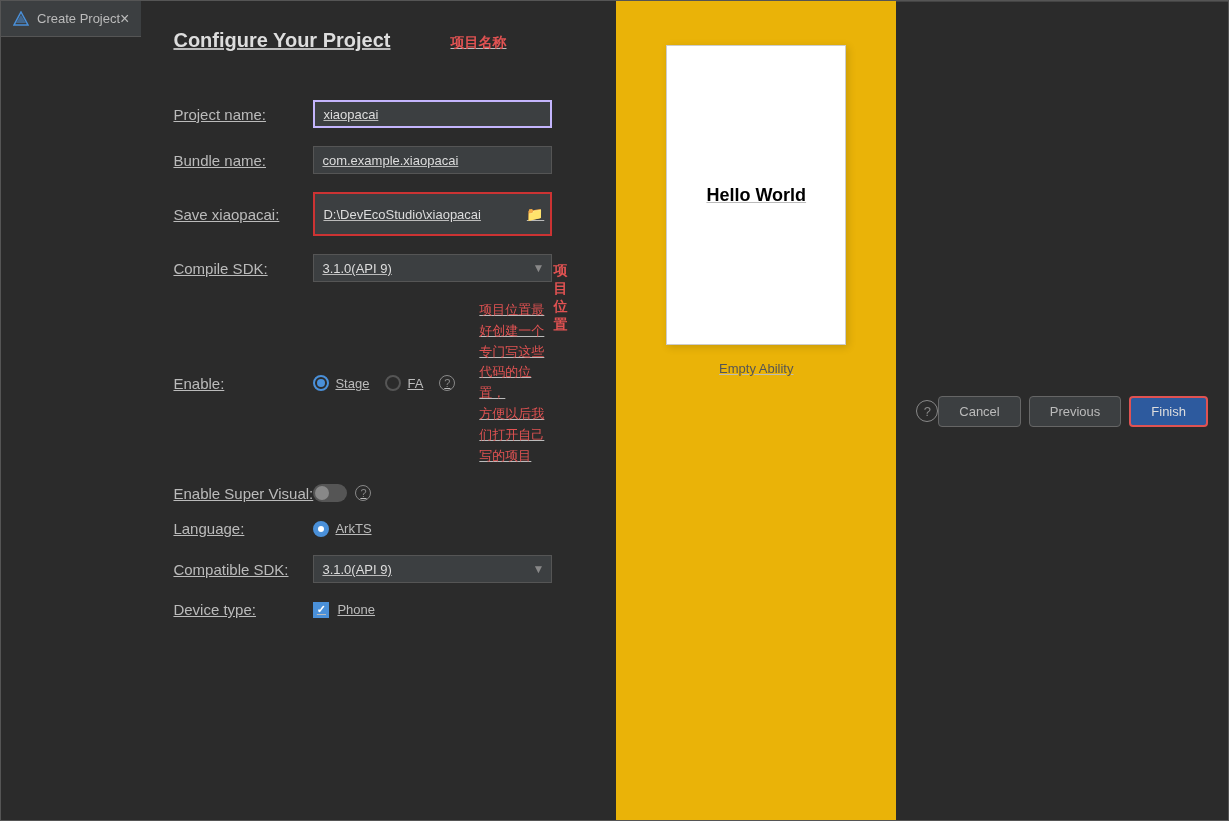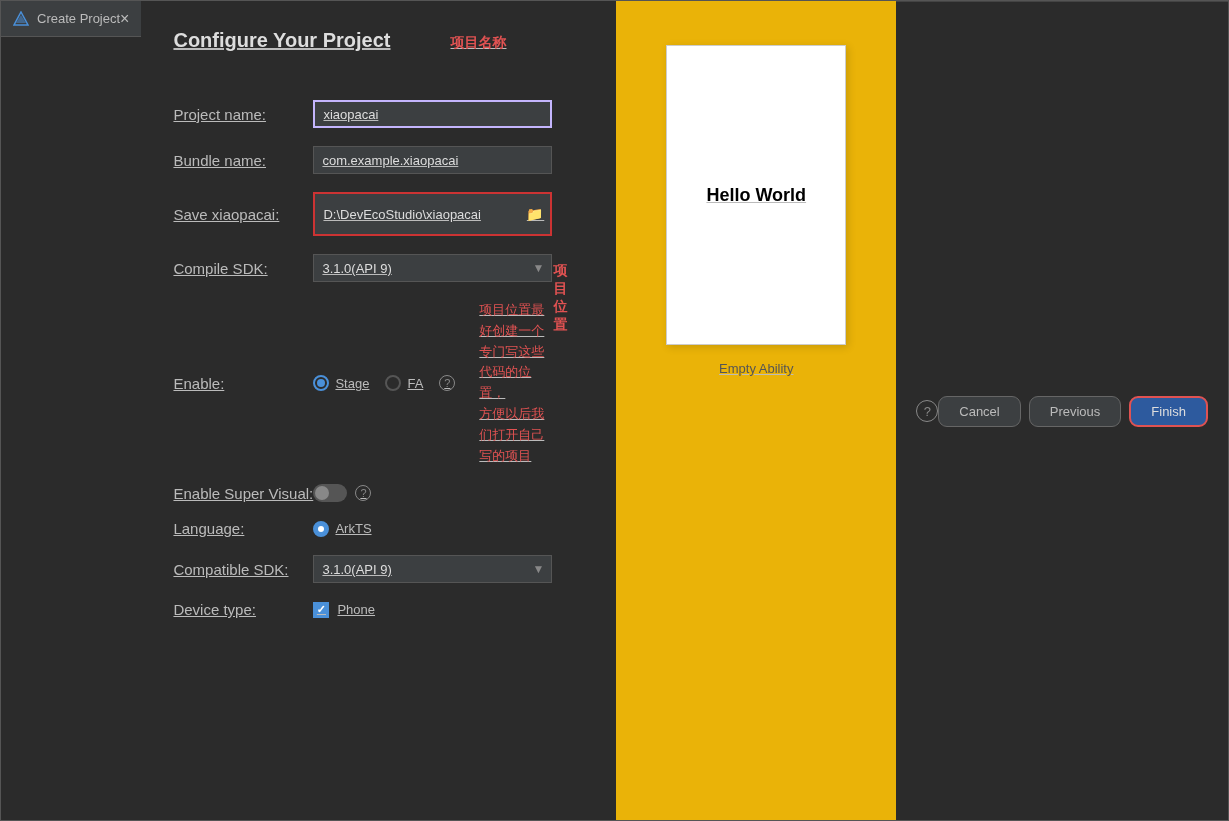--- a/index.html
+++ b/index.html
@@ -308,21 +308,21 @@
       display: flex;
       gap: 8px;
     }
     .btn {
       padding: 6px 20px;
       font-size: 13px;
       cursor: pointer;
       border: 1px solid #666;
       background: #3c3f41;
       color: #bbb;
-      border-radius: 9px;
+      border-radius: 4px;
     }
     .btn-primary {
       background: #2d5a9e;
       border: 2px solid #e05252;
       color: #ddd;
     }
   </style>
 </head>
 <body>
 

